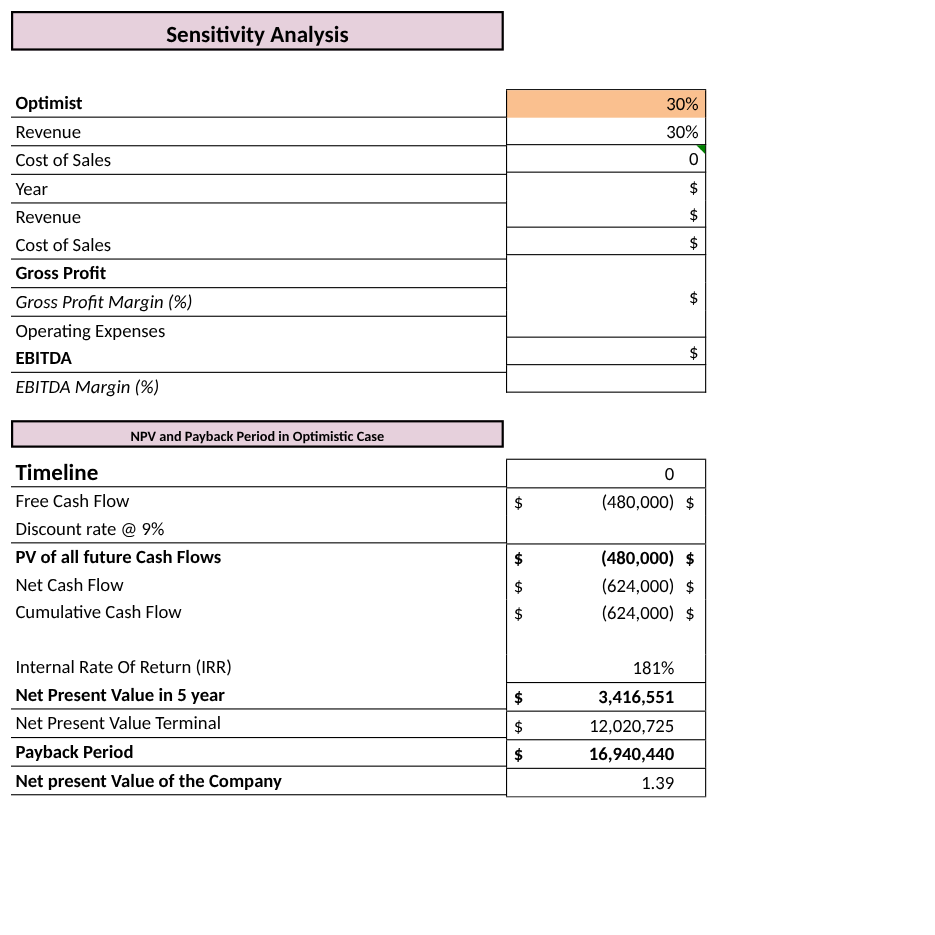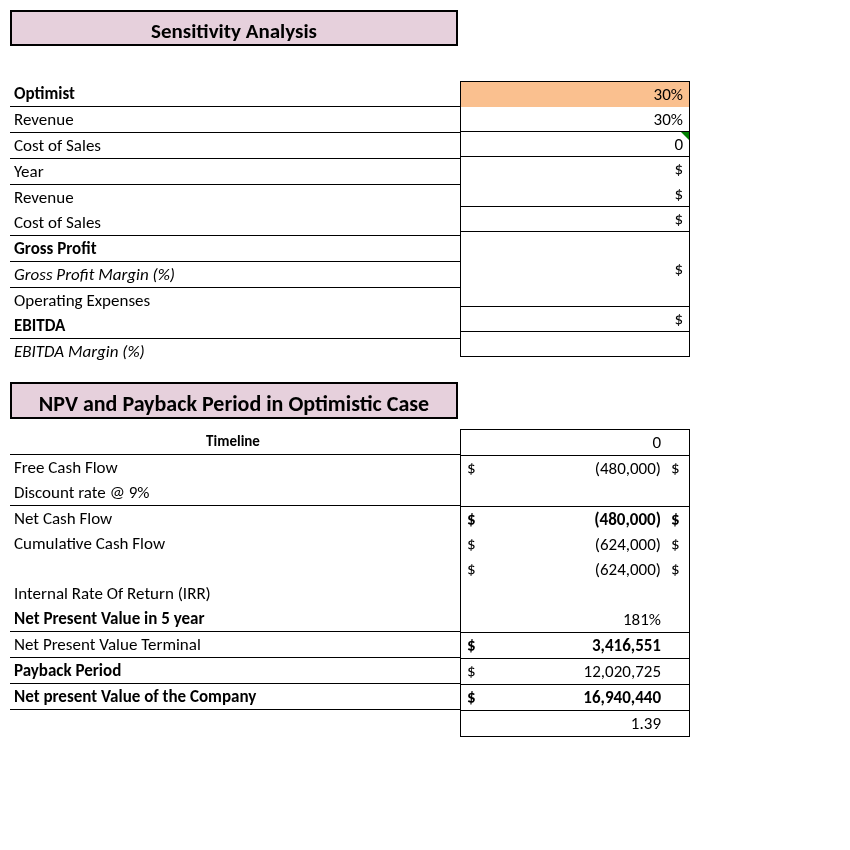--- a/index.html
+++ b/index.html
@@ -8,21 +8,21 @@
     background: #fff;
     margin: 0;
     padding: 10px 0 0 10px;
     width: 850px;
     box-sizing: border-box;
   }
   .cols {
     display: flex;
   }
   .leftcol { width: 450px; }
-  .rightcol { width: 230px; }
+  .rightcol { width: 182px; }
   .header-bar {
     background: #e6d0dc;
     border: 2px solid #000;
     font-weight: bold;
     font-size: 21px;
     text-align: center;
     padding: 6px 0 0 0;
     margin-bottom: 35px;
   }
   .row {
@@ -70,21 +70,21 @@
   .ital { font-style: italic; }
   .highlight { background: #fac08f; }
   .greenmark::after {
     content: "";
     position: absolute;
     right: 0; top: 0;
     border: 4px solid transparent;
     border-top-color: #008000;
     border-right-color: #008000;
   }
-  .timeline-label { text-align: center; padding-right: 8px; font-weight: bold; font-size: 15px;}
+  .timeline-label { text-align: left; padding-right: 8px; font-weight: bold; font-size: 21px;}
   .gap { height: 18px; }
   .smgap { height: 10px; }
 </style>
 </head>
 <body>
 
 <div class="header-bar" style="width:444px">Sensitivity Analysis</div>
 
 <div class="cols">
   <div class="leftcol">
@@ -155,34 +155,37 @@
         <div class="cell botline">$</div>
       </div>
     <div class="row">
         <div class="cell botline"></div>
       </div>
   </div>
 </div>
 
 <div class="gap"></div>
 
-<div class="header-bar" style="width:444px; font-size:22px; margin-bottom:0">NPV and Payback Period in Optimistic Case</div>
+<div class="header-bar" style="width:444px; font-size:13px; margin-bottom:0">NPV and Payback Period in Optimistic Case</div>
 <div class="smgap"></div>
 
 <div class="cols">
   <div class="leftcol">
     <div class="row under">
         <div class="label timeline-label">Timeline</div>
       </div>
     <div class="row">
         <div class="label">Free Cash Flow</div>
       </div>
     <div class="row under">
         <div class="label">Discount rate @ 9%</div>
       </div>
+    <div class="row bold">
+        <div class="label">PV of all future Cash Flows</div>
+      </div>
     <div class="row">
         <div class="label">Net Cash Flow</div>
       </div>
     <div class="row">
         <div class="label">Cumulative Cash Flow</div>
       </div>
     <div class="row">
         <div class="label"></div>
       </div>
     <div class="row">

